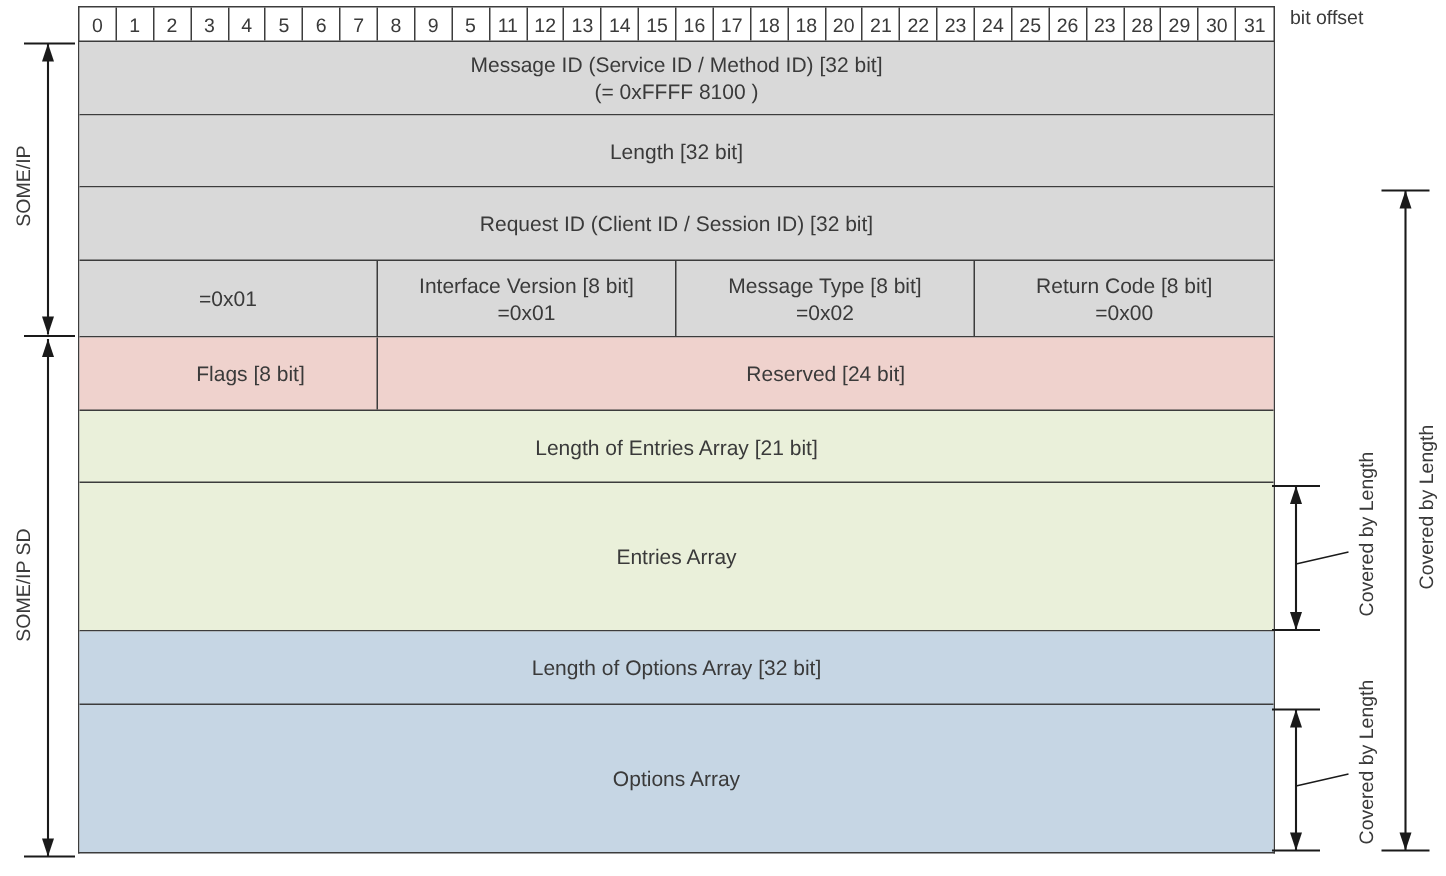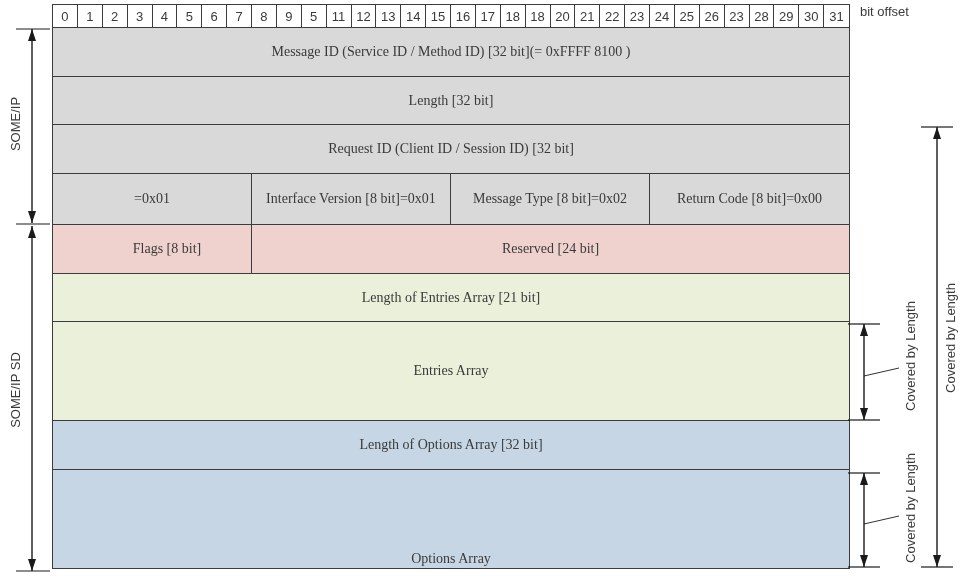--- a/index.html
+++ b/index.html
@@ -18,24 +18,23 @@
     font-size:13px;box-sizing:border-box;overflow:hidden;
   }
   .bit-cell:last-child{border-right:none;}
   .field-rows{border:1.5px solid #3c3c3c;border-top:none;box-sizing:border-box;}
   .field-row{
     display:grid;grid-template-columns:repeat(32,1fr);
     border-bottom:1.5px solid #3c3c3c;box-sizing:border-box;
   }
   .field-row:last-child{border-bottom:none;}
   .field-cell{
-    display:flex;flex-direction:row;align-items:center;justify-content:center;
+    display:flex;flex-direction:column;align-items:center;justify-content:center;
     text-align:center;border-right:1.5px solid #3c3c3c;box-sizing:border-box;
     font-size:14px;
-    font-family:Liberation Serif, serif;
   }
   .field-cell:last-child{border-right:none;}
   .cell-line{line-height:18px;}
   .row-message-id{height:49px}
   .row-length{height:48px}
   .row-request-id{height:49px}
   .row-versions{height:51px}
   .row-flags-reserved{height:49px}
   .row-length-entries{height:48px}
   .row-entries-array{height:99px}
@@ -144,21 +143,21 @@
           <div class="field-cell" style="grid-column: span 32;">
             <div class="cell-line">Entries Array</div>
           </div>
         </div>
         <div class="field-row row-length-options" style="background: rgb(198, 214, 228);">
           <div class="field-cell" style="grid-column: span 32;">
             <div class="cell-line">Length of Options Array [32 bit]</div>
           </div>
         </div>
         <div class="field-row row-options-array" style="background: rgb(198, 214, 228);">
-          <div class="field-cell" style="grid-column: span 32; align-items: flex-end;">
+          <div class="field-cell" style="grid-column: span 32;">
             <div class="cell-line">Options Array</div>
           </div>
         </div>
       </div>
   </div>
 
   <div id="bit-offset-label">bit offset</div>
 
   <div class="side-label" style="left:-54px;top:115px;width:140px;">SOME/IP</div>
   <div class="side-label" style="left:-54px;top:381px;width:140px;">SOME/IP SD</div>

